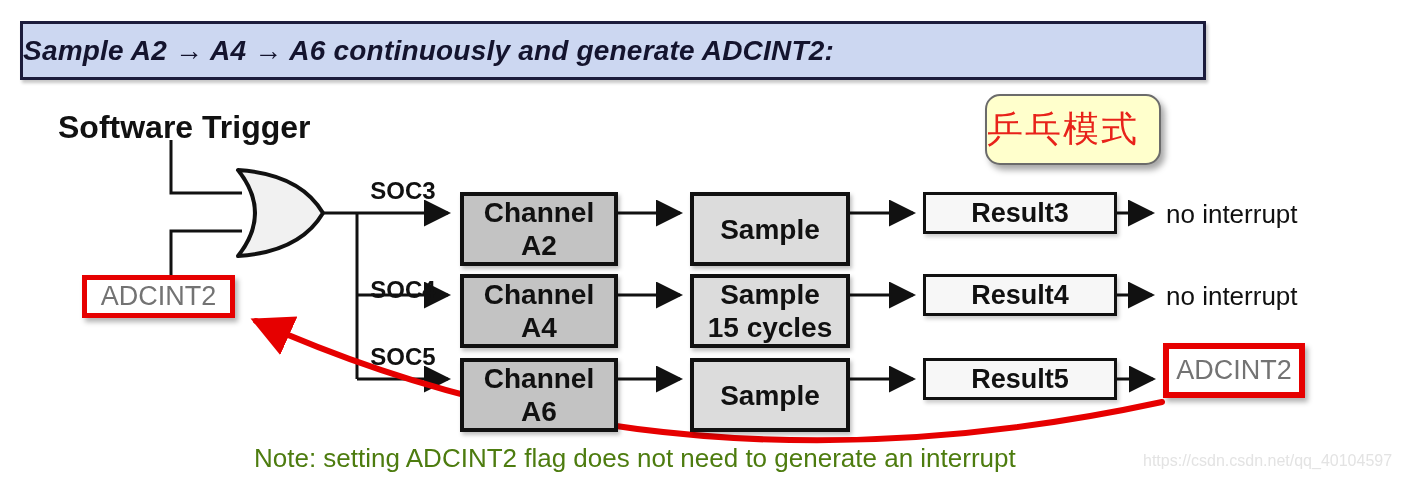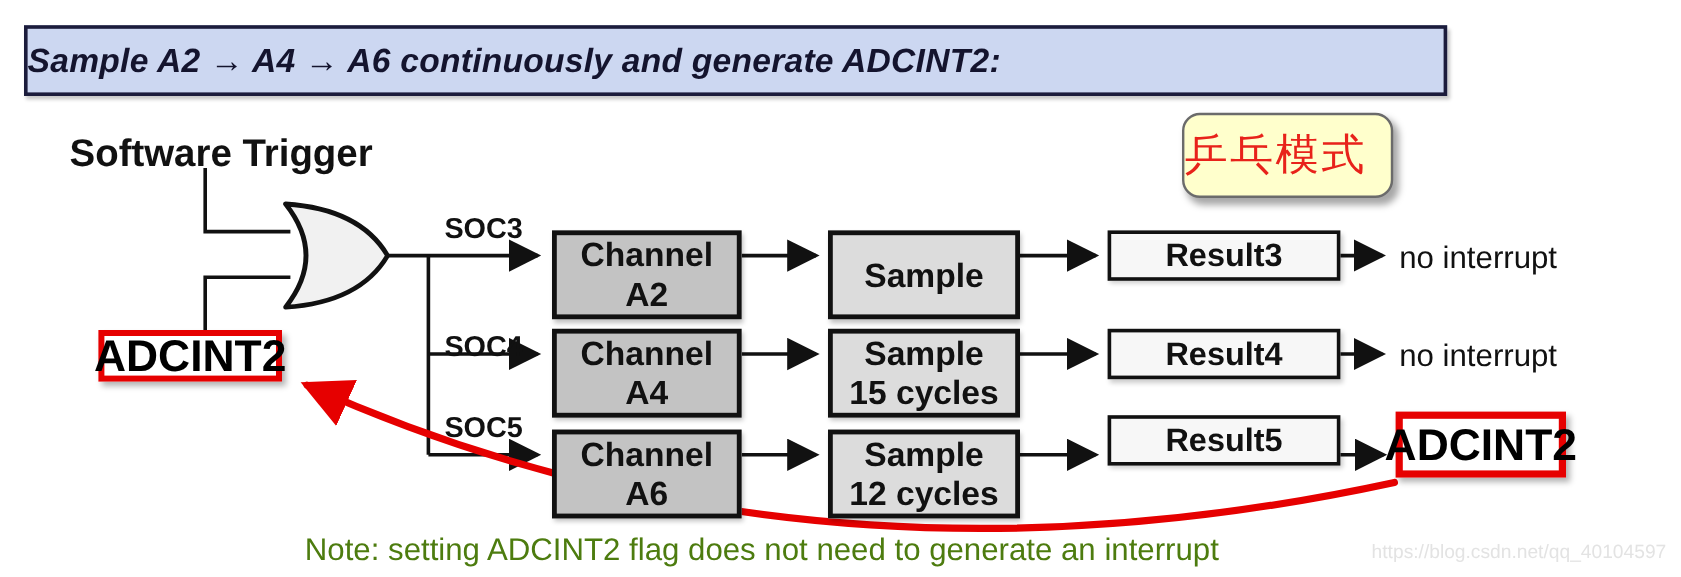--- a/index.html
+++ b/index.html
@@ -40,28 +40,28 @@
     text-align:center;box-shadow:2px 3px 4px rgba(0,0,0,.25);margin-top:16px;
   }
   .chbox{left:460px;width:158px;height:74px;background:var(--channel-fill)}
   .sabox{left:690px;width:160px;height:74px;background:var(--sample-fill)}
   .r1.pbox{top:176px}.r2.pbox{top:258px}.r3.pbox{top:342px}
   .rebox{
     left:923px;width:194px;height:42px;background:var(--result-fill);
     border:3px solid #111;display:flex;align-items:center;justify-content:center;
     font-weight:bold;font-size:27px;box-shadow:2px 3px 4px rgba(0,0,0,.2);
   }
-  .rebox.r1{top:192px}.rebox.r2{top:274px}.rebox.r3{top:346px}
+  .rebox.r1{top:192px}.rebox.r2{top:274px}.rebox.r3{top:358px}
   .nointr{left:1166px;font-weight:normal;font-size:26px;white-space:nowrap}
   .nointr.r1{top:199px}.nointr.r2{top:281px}
   
   .redbox{
     background:#fff;border:5px solid var(--accent-red);
     display:flex;align-items:center;justify-content:center;
-    font-weight:bold;font-size:37px;color:#000000;
+    font-weight:normal;font-size:27px;color:#737373;
     box-shadow:3px 4px 5px rgba(0,0,0,.3);
   }
   .redbox-left{left:82px;top:275px;width:153px;height:43px}
   .redbox-right{left:1163px;top:343px;width:142px;height:55px;border-width:6px}
   
   .badge{
     left:985px;top:94px;width:176px;height:71px;background:var(--badge-bg);
     border:2px solid #6b6b6b;border-radius:15px;
     box-shadow:4px 5px 6px rgba(0,0,0,.35);
     display:flex;align-items:center;justify-content:flex-start;
@@ -149,30 +149,29 @@
   </div>
   <div class="abs nointr r2">no interrupt</div>
 
   <div class="abs soc r3">SOC5</div>
   <div class="abs pbox chbox r3">
     <span>Channel</span>
     <span>A6</span>
   </div>
   <div class="abs pbox sabox r3">
     <span>Sample</span>
-    <span>12 cycles</span>
   </div>
   <div class="abs rebox r3">
     <span>Result5</span>
   </div>
   <div class="abs redbox redbox-right">
     <span>ADCINT2</span>
   </div>
 
   <div class="abs badge">
     <span>乒乓模式</span>
   </div>
 
   <div class="abs note">Note: setting ADCINT2 flag does not need to generate an interrupt</div>
 
-  <div class="abs watermark">https://blog.csdn.net/qq_40104597</div>
+  <div class="abs watermark">https://csdn.csdn.net/qq_40104597</div>
 
 </div>
 
 </body></html>

